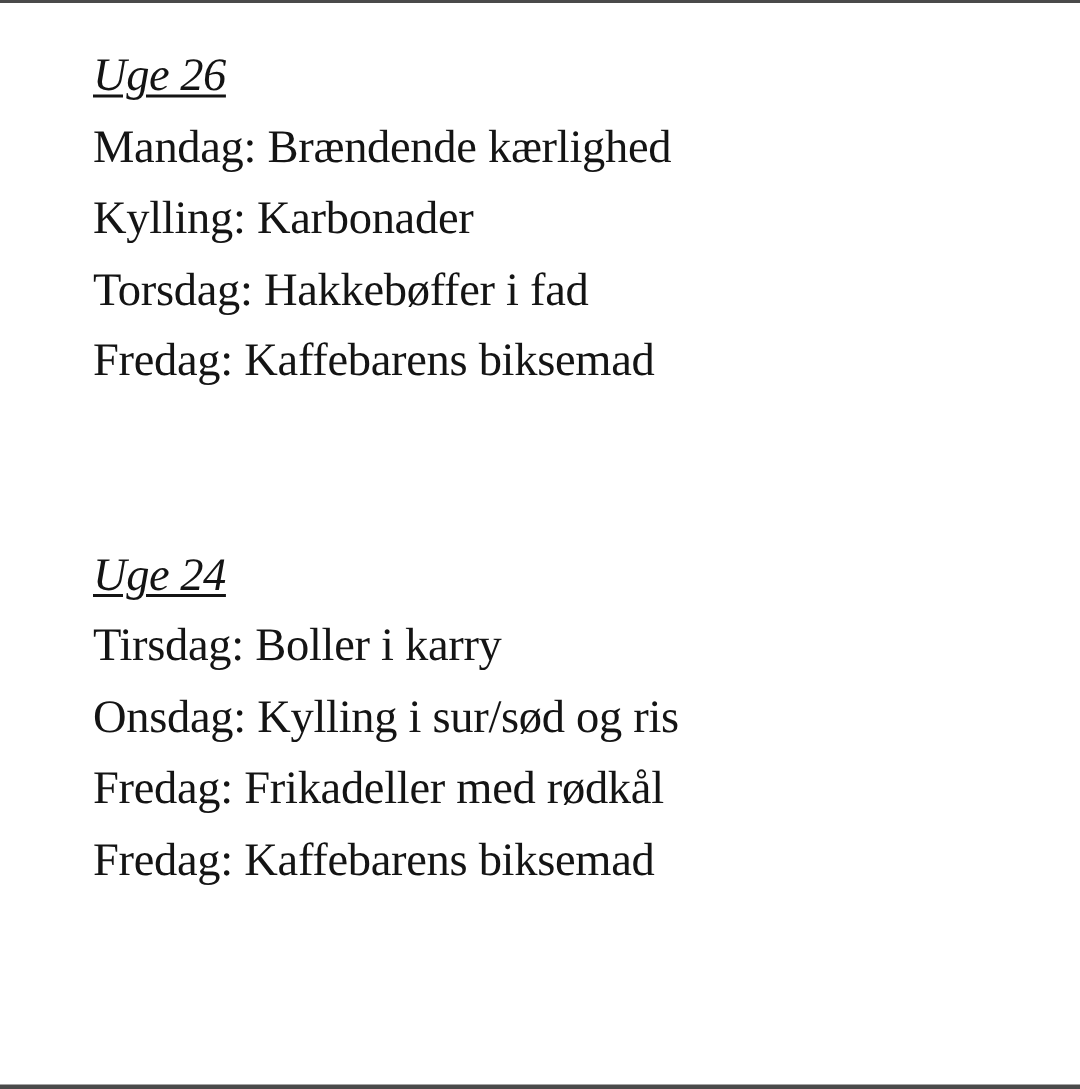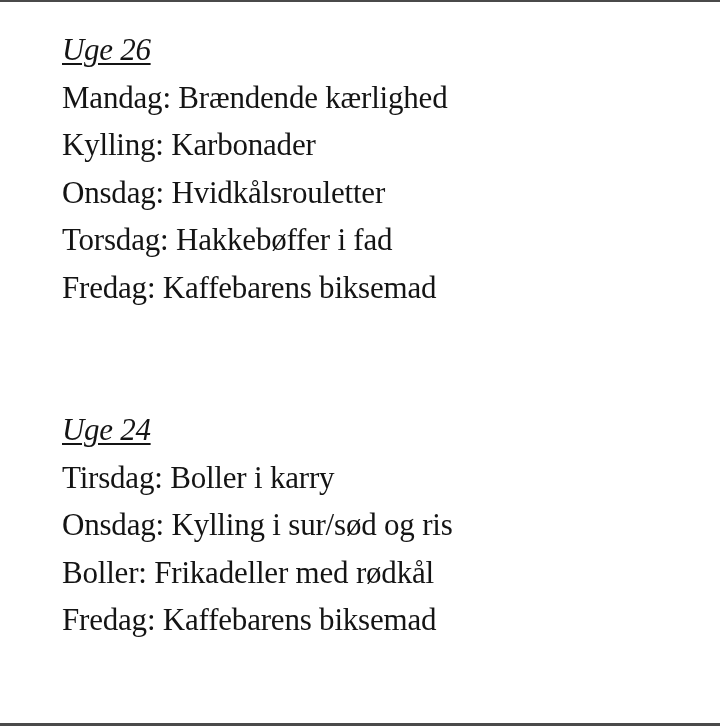--- a/index.html
+++ b/index.html
@@ -46,25 +46,24 @@
     }
   </style>
 </head>
 <body>
 
 <div class="doc">
   <section class="week">
     <span class="week-title">Uge 26</span>
     <span class="menu-line">Mandag: Brændende kærlighed</span>
     <span class="menu-line">Kylling: Karbonader</span>
-    <span class="menu-line">Onsdag: Hvidkålsrouletter</span>
     <span class="menu-line">Torsdag: Hakkebøffer i fad</span>
     <span class="menu-line">Fredag: Kaffebarens biksemad</span>
   </section>
 
   <section class="week">
     <span class="week-title">Uge 24</span>
     <span class="menu-line">Tirsdag: Boller i karry</span>
     <span class="menu-line">Onsdag: Kylling i sur/sød og ris</span>
-    <span class="menu-line">Boller: Frikadeller med rødkål</span>
+    <span class="menu-line">Fredag: Frikadeller med rødkål</span>
     <span class="menu-line">Fredag: Kaffebarens biksemad</span>
   </section>
 </div>
 
 </body></html>

